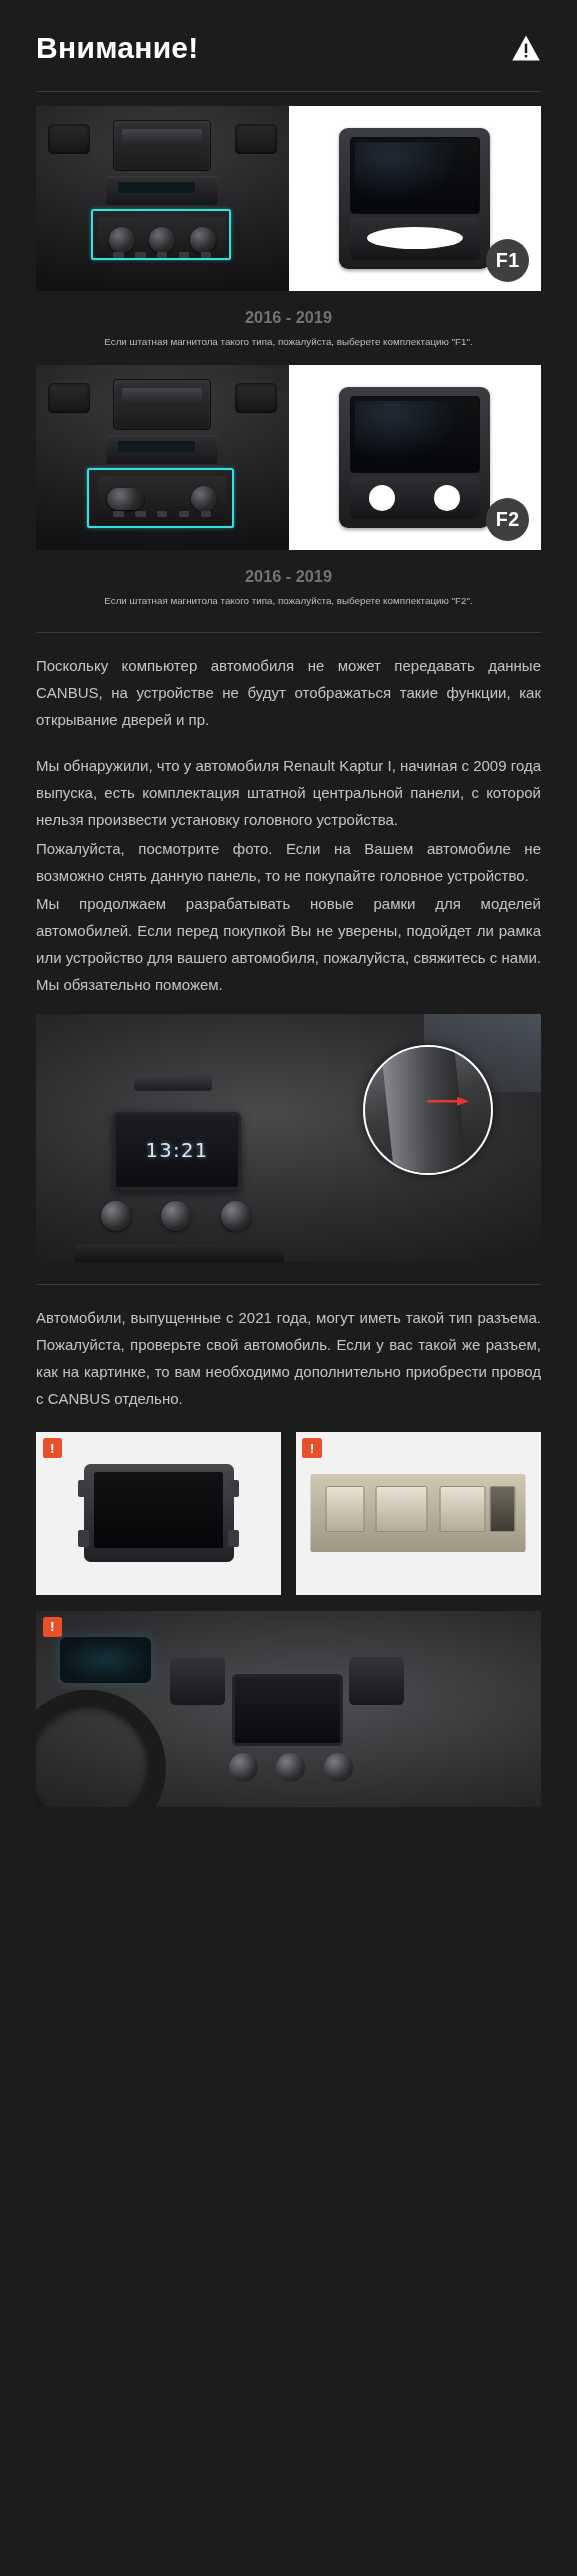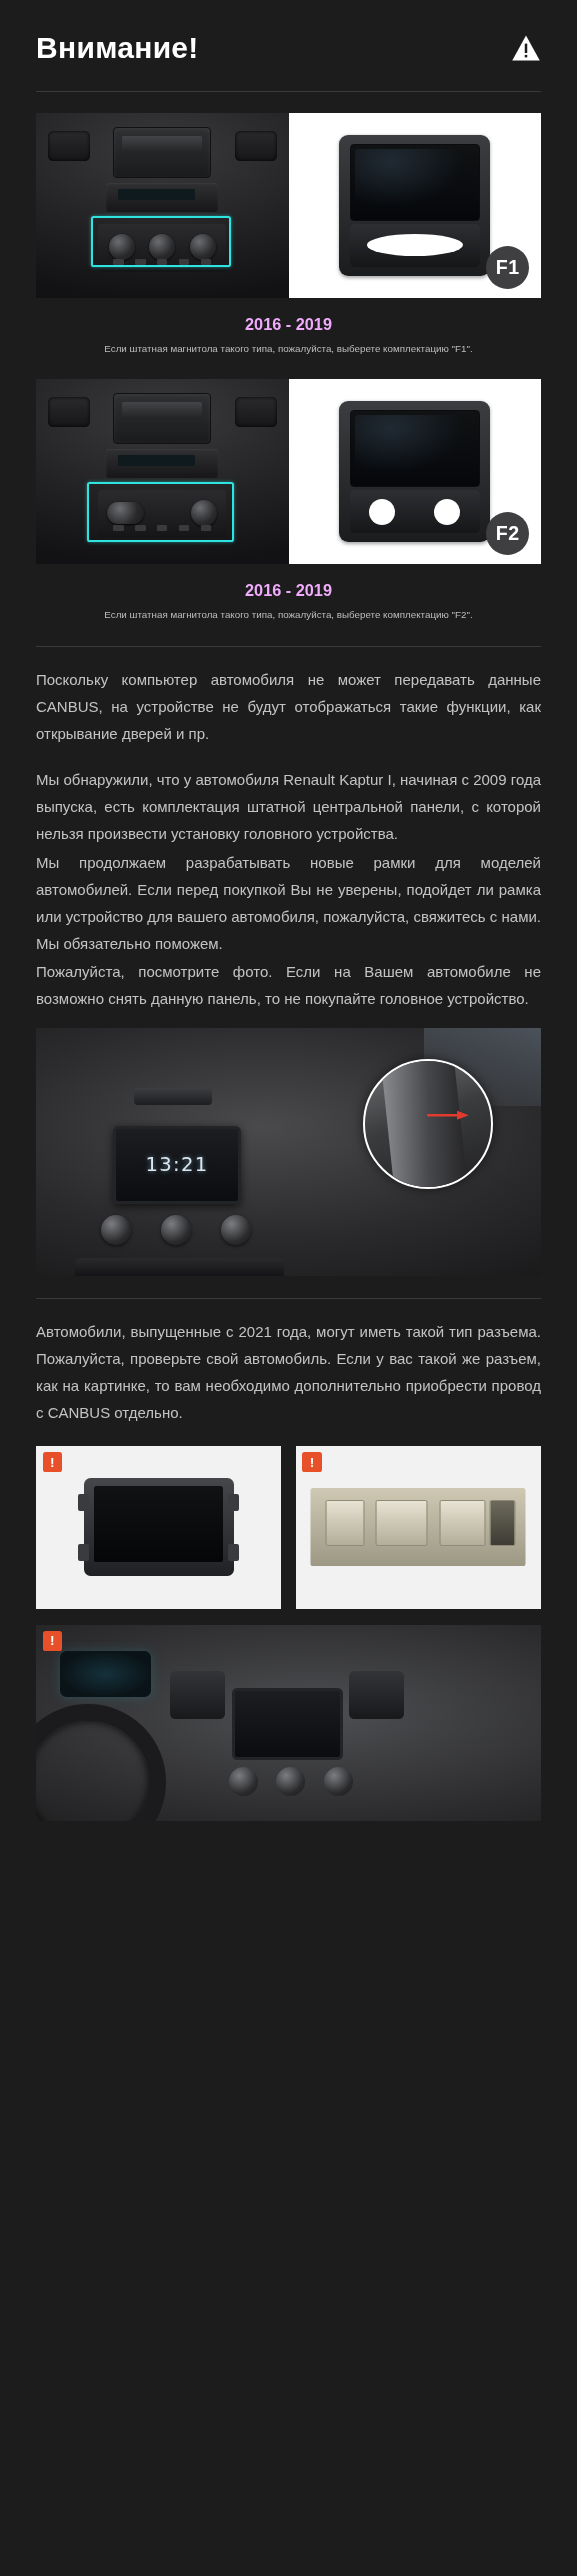--- a/index.html
+++ b/index.html
@@ -41,21 +41,21 @@
   .divider {
     height: 0.7px;
     background: #3a3a3a;
     width: 100%;
   }
   
   .combo {
     display: flex;
     width: 100%;
     height: 185px;
-    margin-top: 21px;
+    margin-top: 14px;
     background: #000;
   }
   .combo .photo {
     width: 50%;
     height: 100%;
     position: relative;
     overflow: hidden;
     background: #191919;
   }
   .combo .unit {
@@ -218,21 +218,21 @@
     display: flex;
     align-items: center;
     justify-content: center;
     letter-spacing: 0.7px;
   }
   
   .years {
     text-align: center;
     font-size: 16.3px;
     font-weight: bold;
-    color: #f0abfc;
+    color: #737373;
     margin-top: 17px;
   }
   .caption {
     text-align: center;
     font-size: 9.8px;
     line-height: 1.65;
     color: #bdbdbd;
     margin: 7.8px auto 0 auto;
     max-width: 430px;
   }
@@ -562,22 +562,22 @@
   <div class="caption">Если штатная магнитола такого типа, пожалуйста, выберете комплектацию "F2".</div>
 
   <div class="sep"></div>
 
   <div class="para">
     <p>Поскольку компьютер автомобиля не может передавать данные CANBUS, на устройстве не будут отображаться такие функции, как открывание дверей и пр.</p>
   </div>
 
   <div class="para">
     <p>Мы обнаружили, что у автомобиля Renault Kaptur I, начиная с 2009 года выпуска, есть комплектация штатной центральной панели, с которой нельзя произвести установку головного устройства.</p>
+    <p>Пожалуйста, посмотрите фото. Если на Вашем автомобиле не возможно снять данную панель, то не покупайте головное устройство.</p>
     <p>Мы продолжаем разрабатывать новые рамки для моделей автомобилей. Если перед покупкой Вы не уверены, подойдет ли рамка или устройство для вашего автомобиля, пожалуйста, свяжитесь с нами. Мы обязательно поможем.</p>
-    <p>Пожалуйста, посмотрите фото. Если на Вашем автомобиле не возможно снять данную панель, то не покупайте головное устройство.</p>
   </div>
 
   <div class="bigphoto">
     <div class="vent-top"></div>
     <div class="bdash-screen">
       <div class="clock">13:21</div>
     </div>
     <div class="knobs">
         <i></i>
         <i></i>

